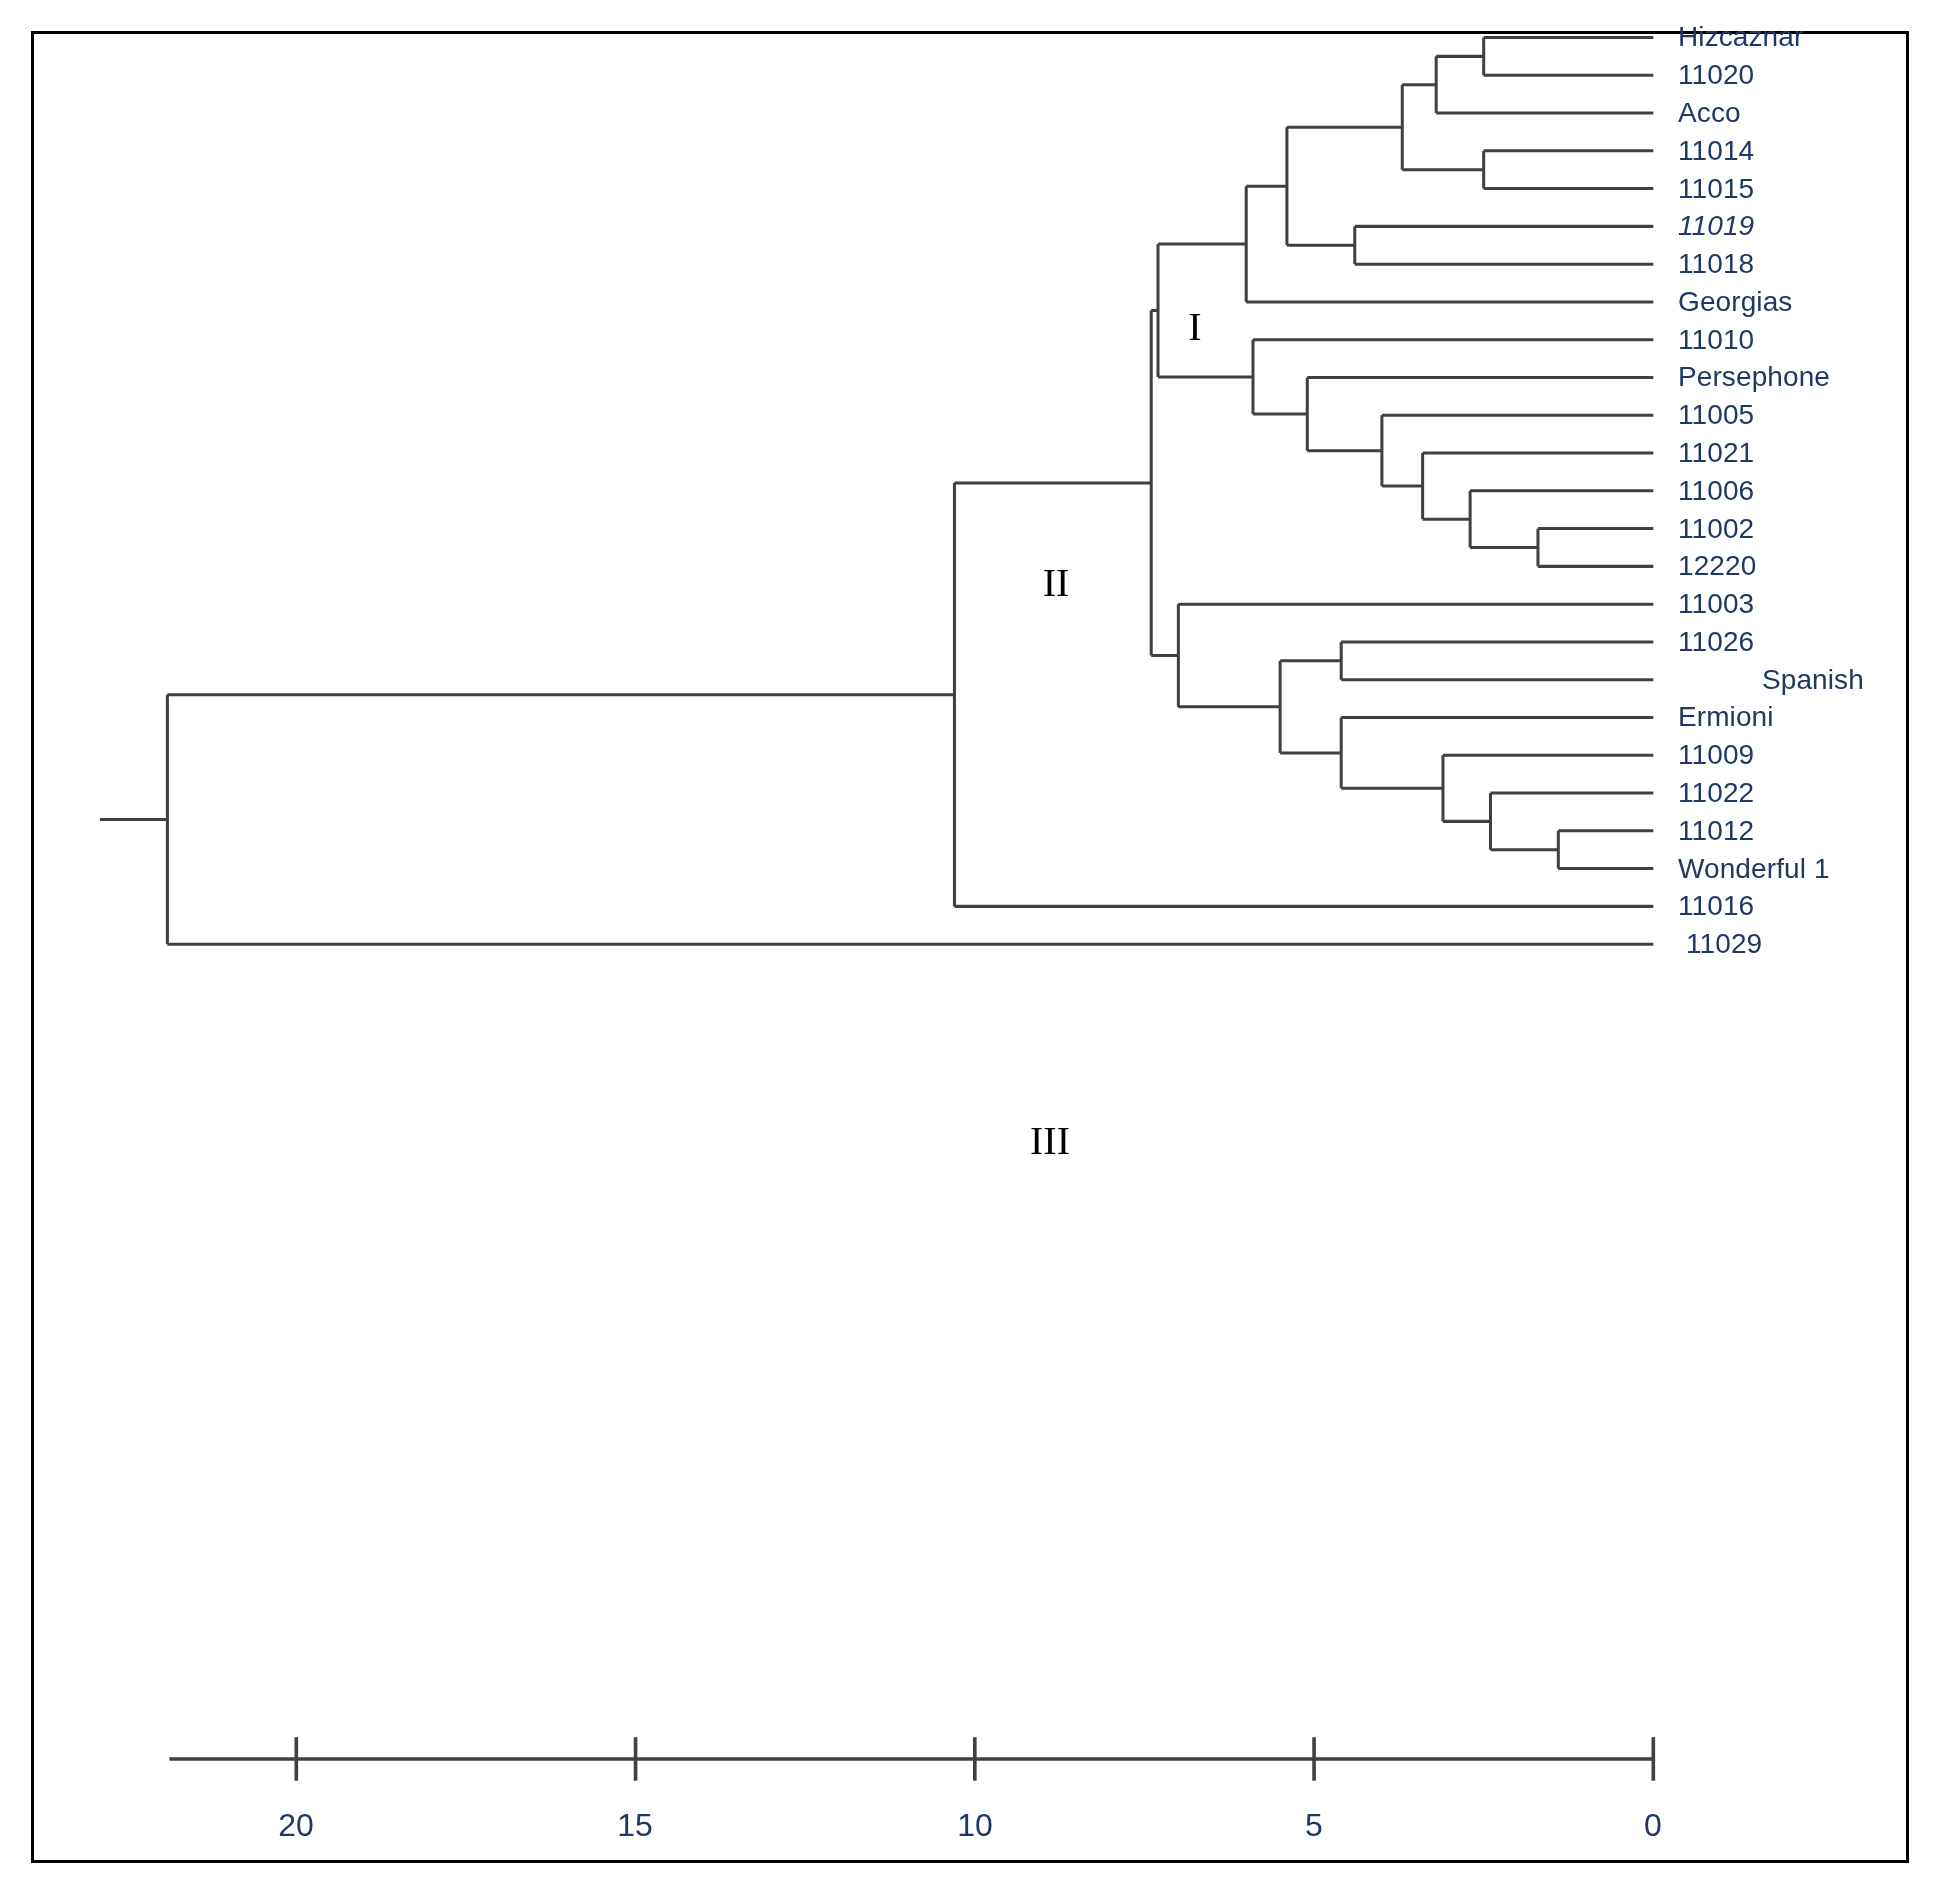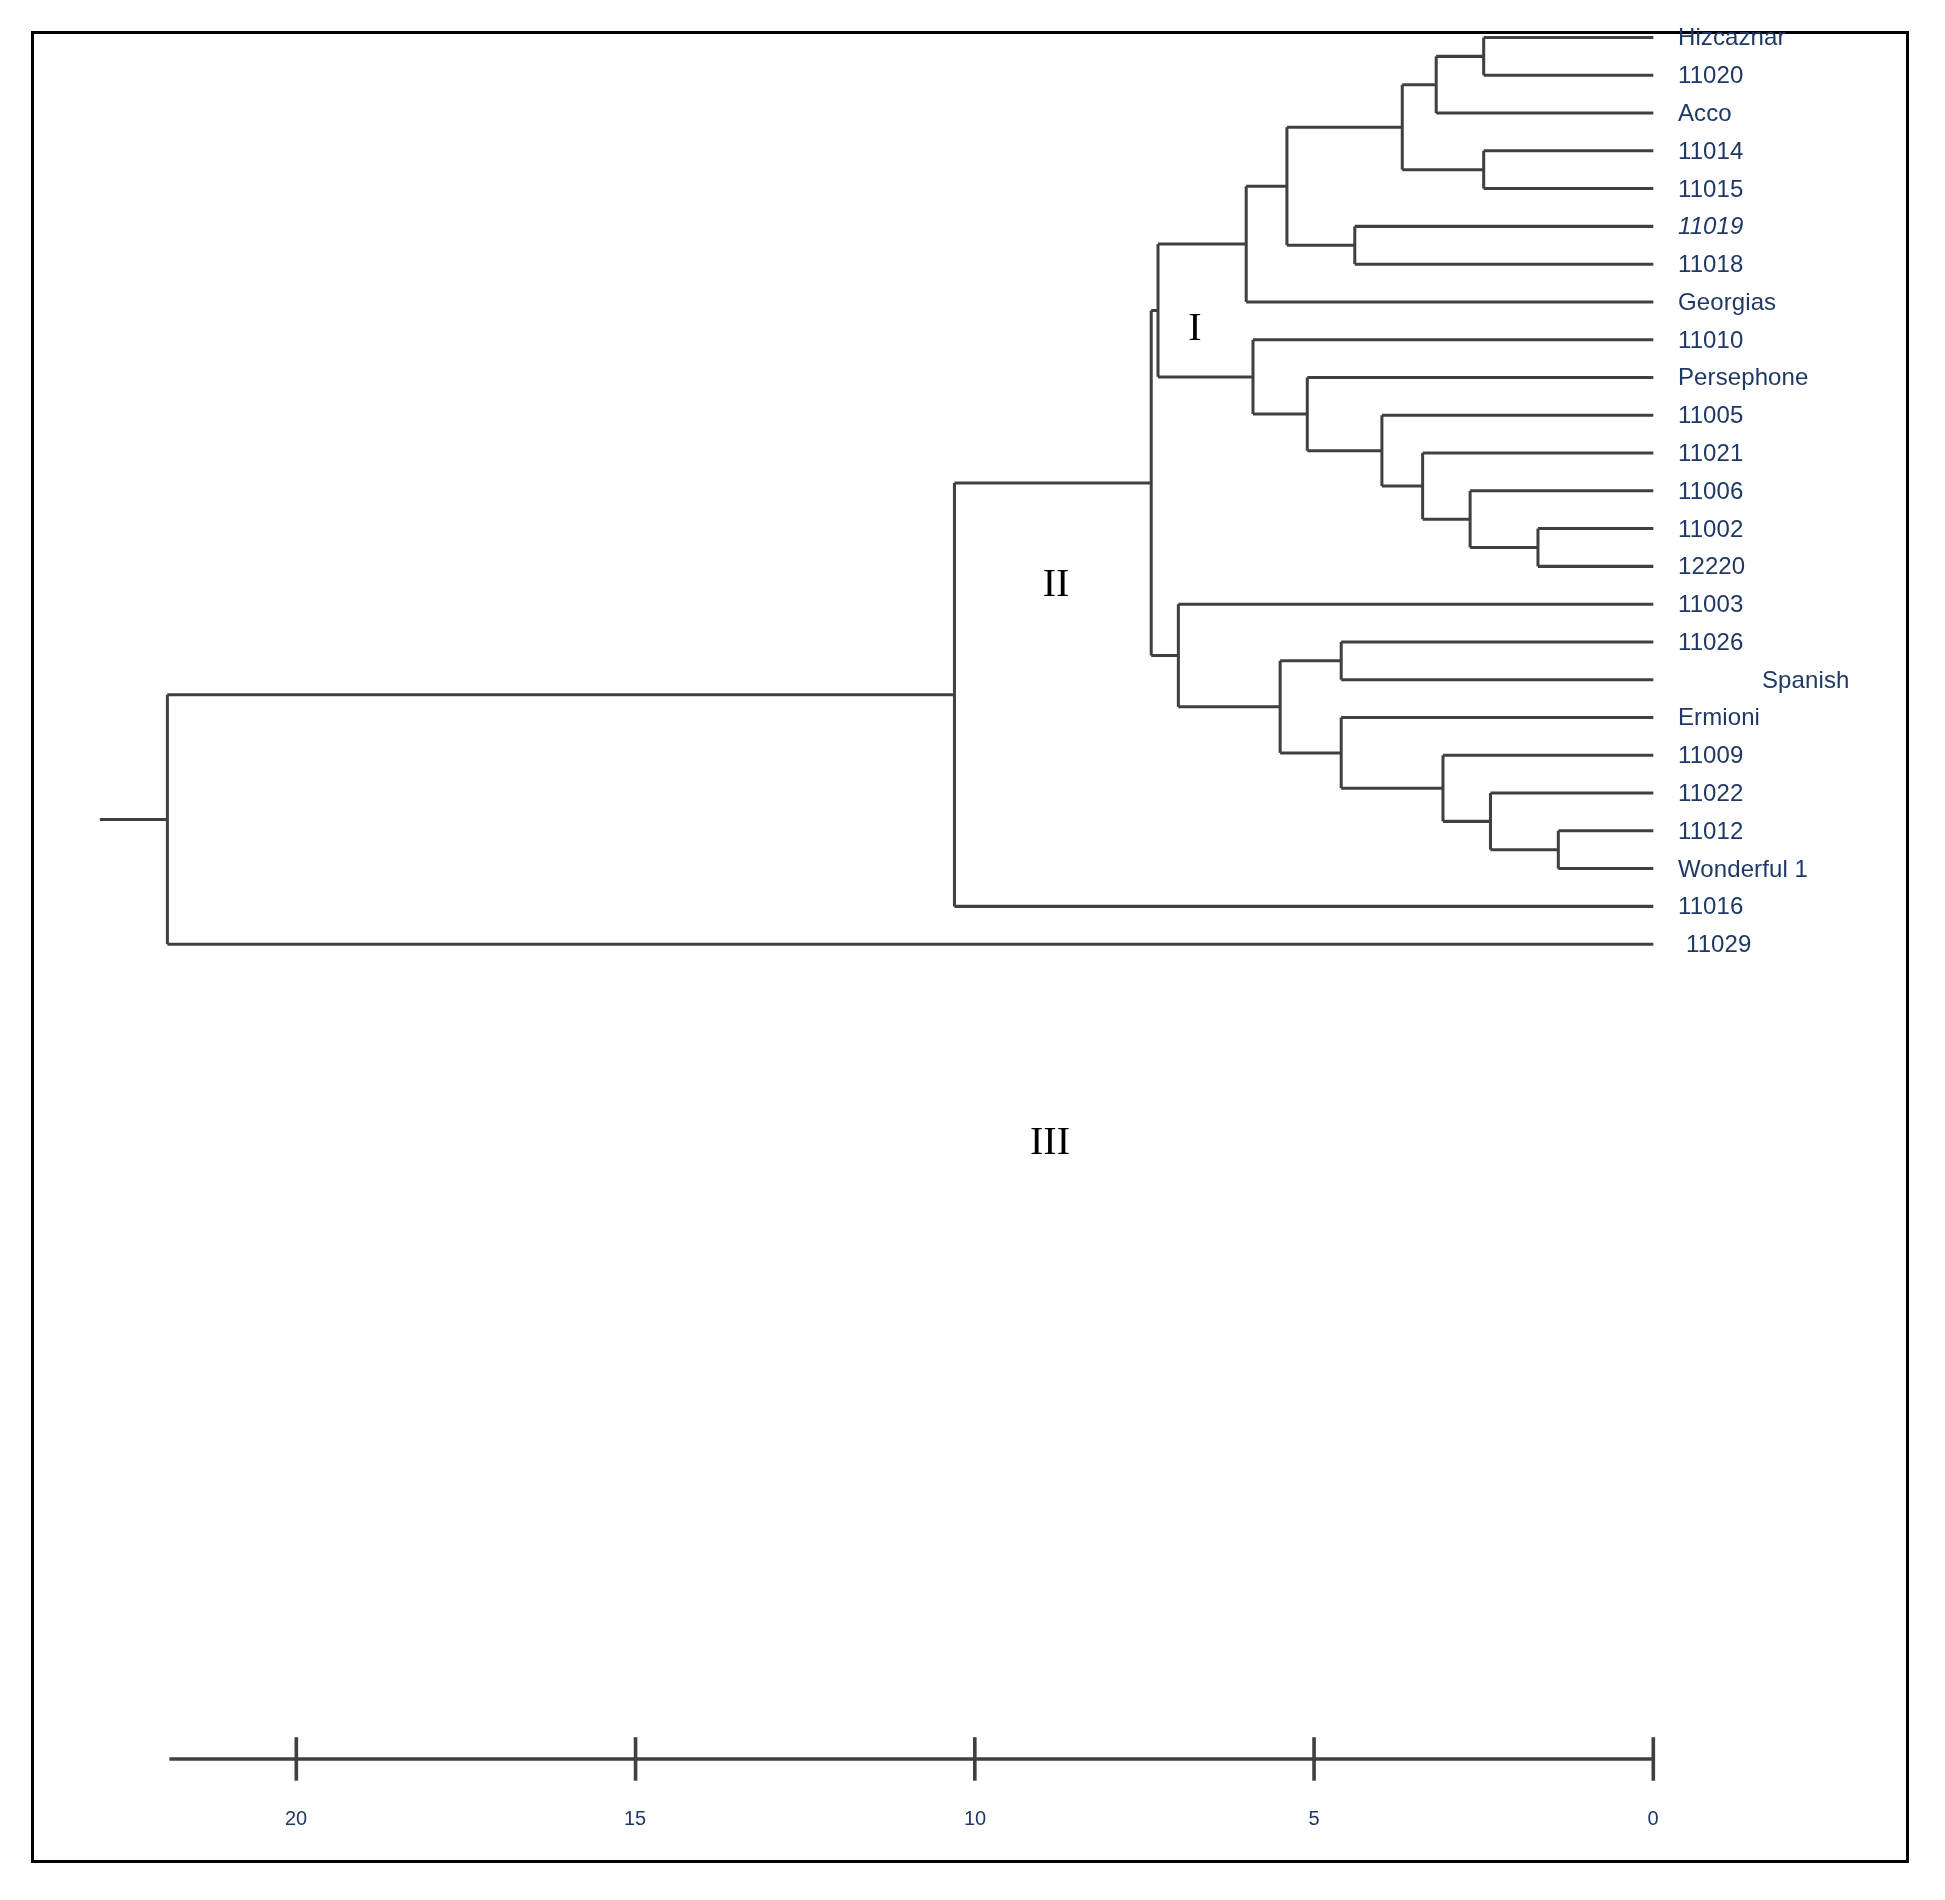--- a/index.html
+++ b/index.html
@@ -34,38 +34,38 @@
   #plot-svg {
     position: absolute;
     left: 0; top: 0;
     width: 1946px;
     height: 1901px;
     pointer-events: none;
   }
   .leaf-label {
     position: absolute;
     font-family: "Liberation Sans", sans-serif;
-    font-size: 24px;
+    font-size: 28px;
     color: #1f3864;
     white-space: nowrap;
     transform: translateY(-50%);
     letter-spacing: 0.1px;
   }
   .cluster-label {
     position: absolute;
     font-family: "Liberation Serif", serif;
     font-size: 40px;
     color: #000000;
     transform: translate(-50%, -50%);
     white-space: nowrap;
   }
   .axis-tick-label {
     position: absolute;
     font-family: "Liberation Sans", sans-serif;
-    font-size: 20px;
+    font-size: 32px;
     color: #1f3864;
     transform: translateX(-50%);
     white-space: nowrap;
   }
 </style>
 </head>
 <body>
 
 <div id="figure">
 

